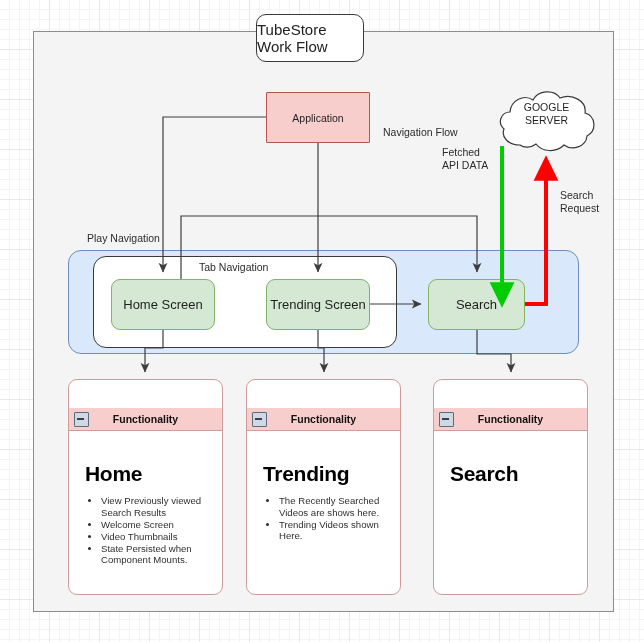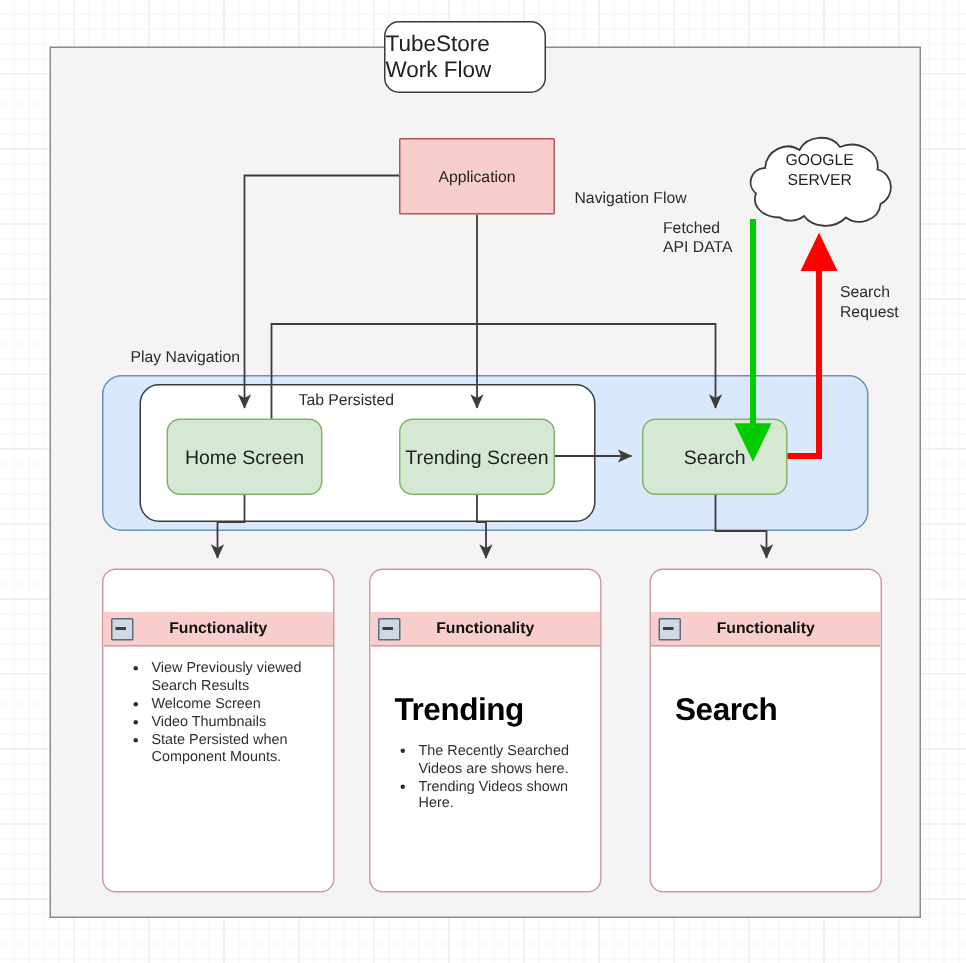--- a/index.html
+++ b/index.html
@@ -172,21 +172,21 @@
              C44,3 60,2 66,11 C78,6 93,14 91,26 C102,29 103,44 93,49
              C92,60 78,64 70,58 C62,66 48,65 42,57 C37,61 30,61 26,58 Z" fill="#ffffff" stroke="#3a3a3a" stroke-width="1.2"></path>
   </svg>
   <div id="cloud-text" class="abs">
     <div>GOOGLE</div>
     <div>SERVER</div>
   </div>
 
   <div id="stack-nav" class="abs"></div>
   <div id="tab-nav" class="abs"></div>
-  <div id="tab-nav-label" class="abs free-label">Tab Persisted</div>
+  <div id="tab-nav-label" class="abs free-label">Tab Navigation</div>
 
   <div id="home-screen" class="abs screen-node">
     <span>Home Screen</span>
   </div>
   <div id="trending-screen" class="abs screen-node">
     <span>Trending Screen</span>
   </div>
   <div id="search-screen" class="abs screen-node">
     <span>Search</span>
   </div>
@@ -206,20 +206,21 @@
     <div>Search</div>
     <div>Request</div>
   </div>
 
   <div id="panel-home" class="abs panel">
     <div class="panel-head">
       <span class="collapse-icon"></span>
       <span class="panel-head-title">Functionality</span>
     </div>
     <div class="panel-body">
+      <div class="panel-title">Home</div>
       <ul class="panel-list">
         <li>View Previously viewed Search Results</li>
         <li>Welcome Screen</li>
         <li>Video Thumbnails</li>
         <li>State Persisted when Component Mounts.</li>
       </ul>
     </div>
   </div>
 
   <div id="panel-trending" class="abs panel">

